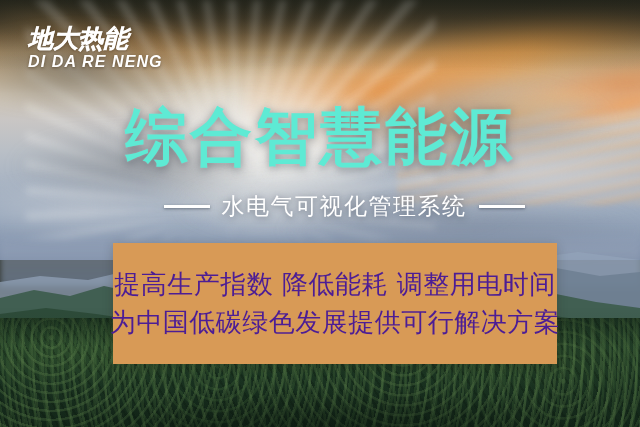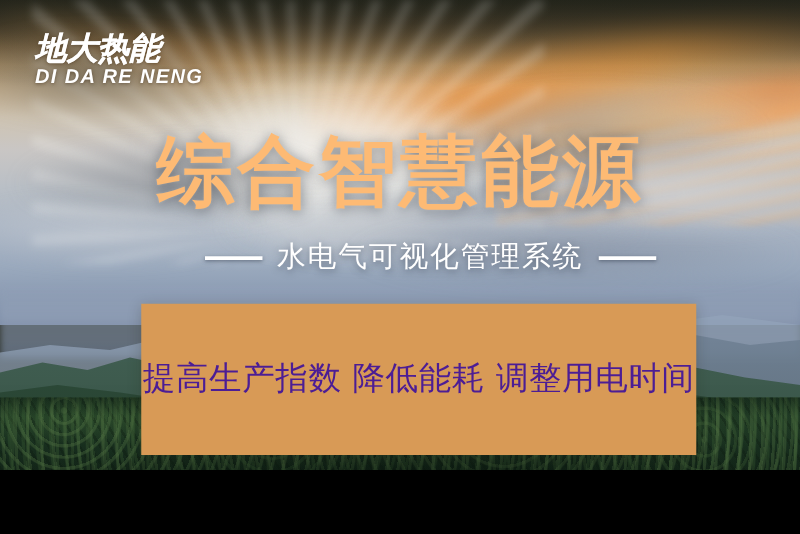--- a/index.html
+++ b/index.html
@@ -3,21 +3,21 @@
 <meta charset="utf-8">
 <style>
   html, body {
     margin: 0;
     padding: 0;
     background: #000;
   }
   #poster {
     position: relative;
     width: 640px;
-    height: 376px;
+    height: 427px;
     overflow: hidden;
     font-family: "Liberation Sans", "DejaVu Sans", sans-serif;
     background: #2b2f26;
   }
 
   
   .scene { position: absolute; inset: 0; }
 
   
   .sky {
@@ -204,21 +204,21 @@
     line-height: 1;
     white-space: nowrap;
   }
 
   
   .title {
     position: absolute;
     left: 0; right: 0;
     top: 104px;
     text-align: center;
-    color: #fdba74;
+    color: #5eead4;
     font-family: "DejaVu Serif", "Liberation Serif", serif;
     font-weight: 700;
     font-size: 62px;
     line-height: 1.05;
     letter-spacing: 3px;
     text-shadow: 0 2px 10px rgba(46,52,64,0.55), 0 0 2px rgba(255,255,255,0.35);
     white-space: nowrap;
   }
 
   
@@ -336,15 +336,16 @@
   <div class="title">综合智慧能源</div>
 
   <div class="subtitle-row">
     <span class="sub-rule"></span>
     <span class="subtitle-text">水电气可视化管理系统</span>
     <span class="sub-rule"></span>
   </div>
 
   <div class="banner">
     <div class="banner-line">提高生产指数  降低能耗  调整用电时间</div>
+    <div class="banner-line">为中国低碳绿色发展提供可行解决方案</div>
   </div>
 
 </div>
 
 </body></html>

